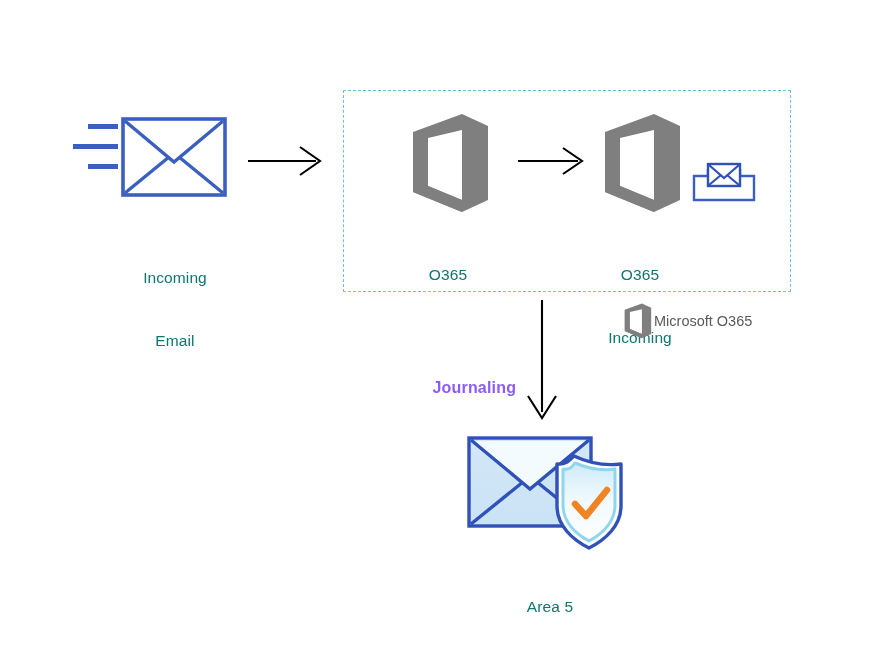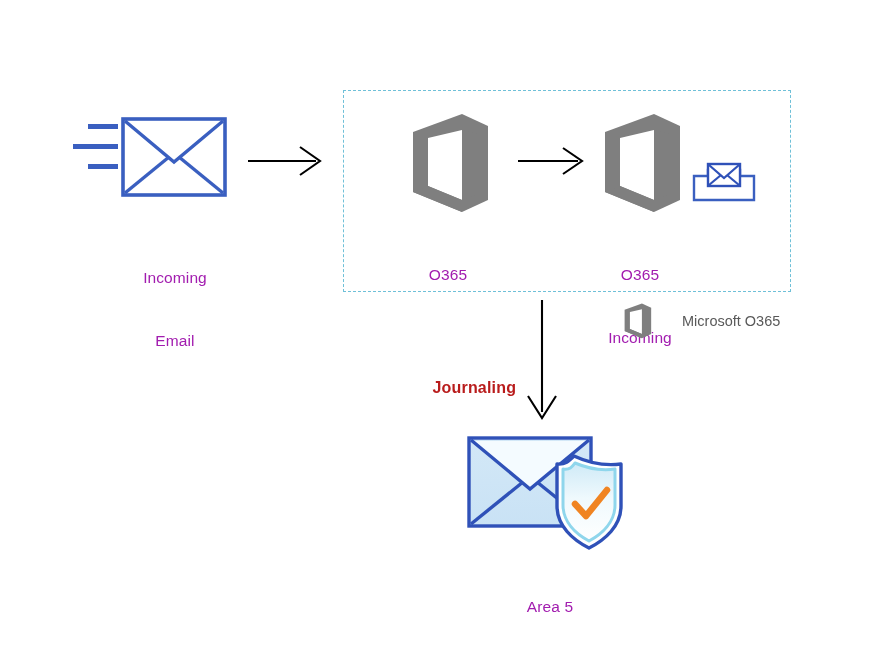--- a/index.html
+++ b/index.html
@@ -21,32 +21,32 @@
     width: 886px;
     height: 653px;
     background: #ffffff;
   }
   .node {
     position: absolute;
   }
   .label {
     position: absolute;
     text-align: center;
-    color: #a21caf;
+    color: #0f766e;
     font-family: "Liberation Sans", sans-serif;
     font-size: 15.5px;
     line-height: 21px;
     white-space: pre;
     letter-spacing: 0.1px;
   }
   .label-line {
     display: block;
   }
   .journal-label {
-    color: #b91c1c;
+    color: #8b5cf6;
     font-weight: bold;
     font-size: 16px;
     letter-spacing: 0.2px;
   }
   .legend-label {
     color: #595959;
     font-size: 14.5px;
     text-align: left;
   }
   .dashed-box {
@@ -133,21 +133,21 @@
 
       <rect x="16" y="4" width="32" height="22" fill="#ffffff" stroke="#2F51B8" stroke-width="2.4"></rect>
       <path d="M 17 5 L 32 18 L 47 5" fill="none" stroke="#2F51B8" stroke-width="2.2"></path>
       <path d="M 17 25 L 29 15" fill="none" stroke="#2F51B8" stroke-width="2.2"></path>
       <path d="M 47 25 L 35 15" fill="none" stroke="#2F51B8" stroke-width="2.2"></path>
 
       <path d="M 2 26 L 16 26 L 16 26 L 48 26 L 48 26 L 62 26" fill="none" stroke="#3A5FC0" stroke-width="0"></path>
     </svg>
   </div>
 
-  <div class="node" style="left:620px; top:302px; display:flex; align-items:center; gap:28px;">
+  <div class="node" style="left:620px; top:302px; display:flex; align-items:center; gap:0;">
     <svg width="34" height="37" viewBox="0 0 96 100">
       <path d="M 13 20 L 62 2 L 88 14 L 88 88 L 62 100 L 13 80 Z" fill="#7F7F7F"></path>
       <path d="M 28 26 L 62 18 L 62 88 L 28 74 Z" fill="#ffffff"></path>
       <path d="M 62 18 L 78 22 L 78 82 L 62 88 Z" fill="#7F7F7F"></path>
       <path d="M 13 80 L 28 74 L 62 88 L 62 100 Z" fill="#7F7F7F"></path>
     </svg>
     <span class="legend-label">Microsoft O365</span>
   </div>
 
   <div class="node" style="left:520px; top:300px;">

